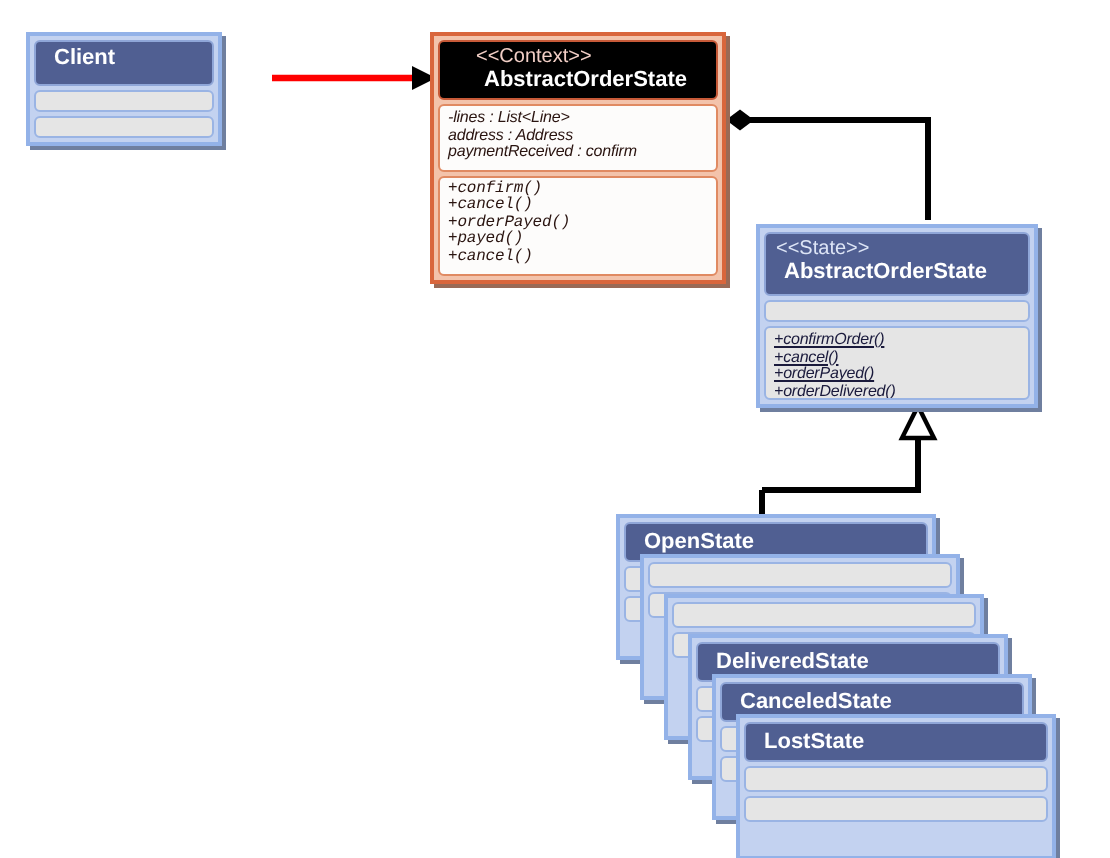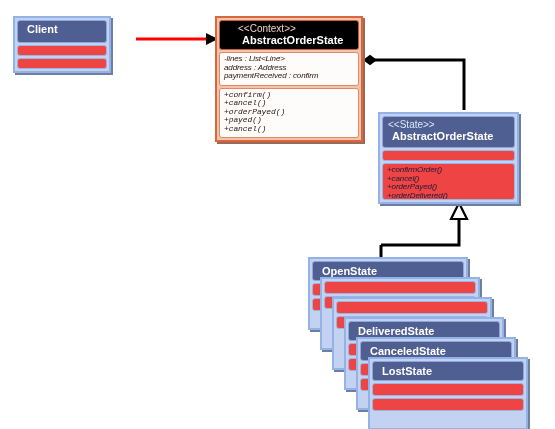--- a/index.html
+++ b/index.html
@@ -78,23 +78,24 @@
     border-color: #93b2e8;
     box-shadow: 2px 2px 0 0 #6f7f9f;
   }
   .theme-blue .c-head {
     background: #505f92;
     border-color: #8fa6d8;
   }
   .theme-blue .c-head .stereo { color: #dde5f6; }
   .theme-blue .c-head .cname { color: #ffffff; }
   .theme-blue .c-body {
-    background: #ef4444;
+    background: #e5e5e5;
     border-color: #9ab4e4;
     color: #1a1a3c;
+    text-decoration: underline;
   }
 
   
   .theme-red {
     background: #f3c3ab;
     border-color: #d9663c;
     box-shadow: 2px 2px 0 0 #9a6a56;
   }
   .theme-red .c-head {
     background: #000000;

